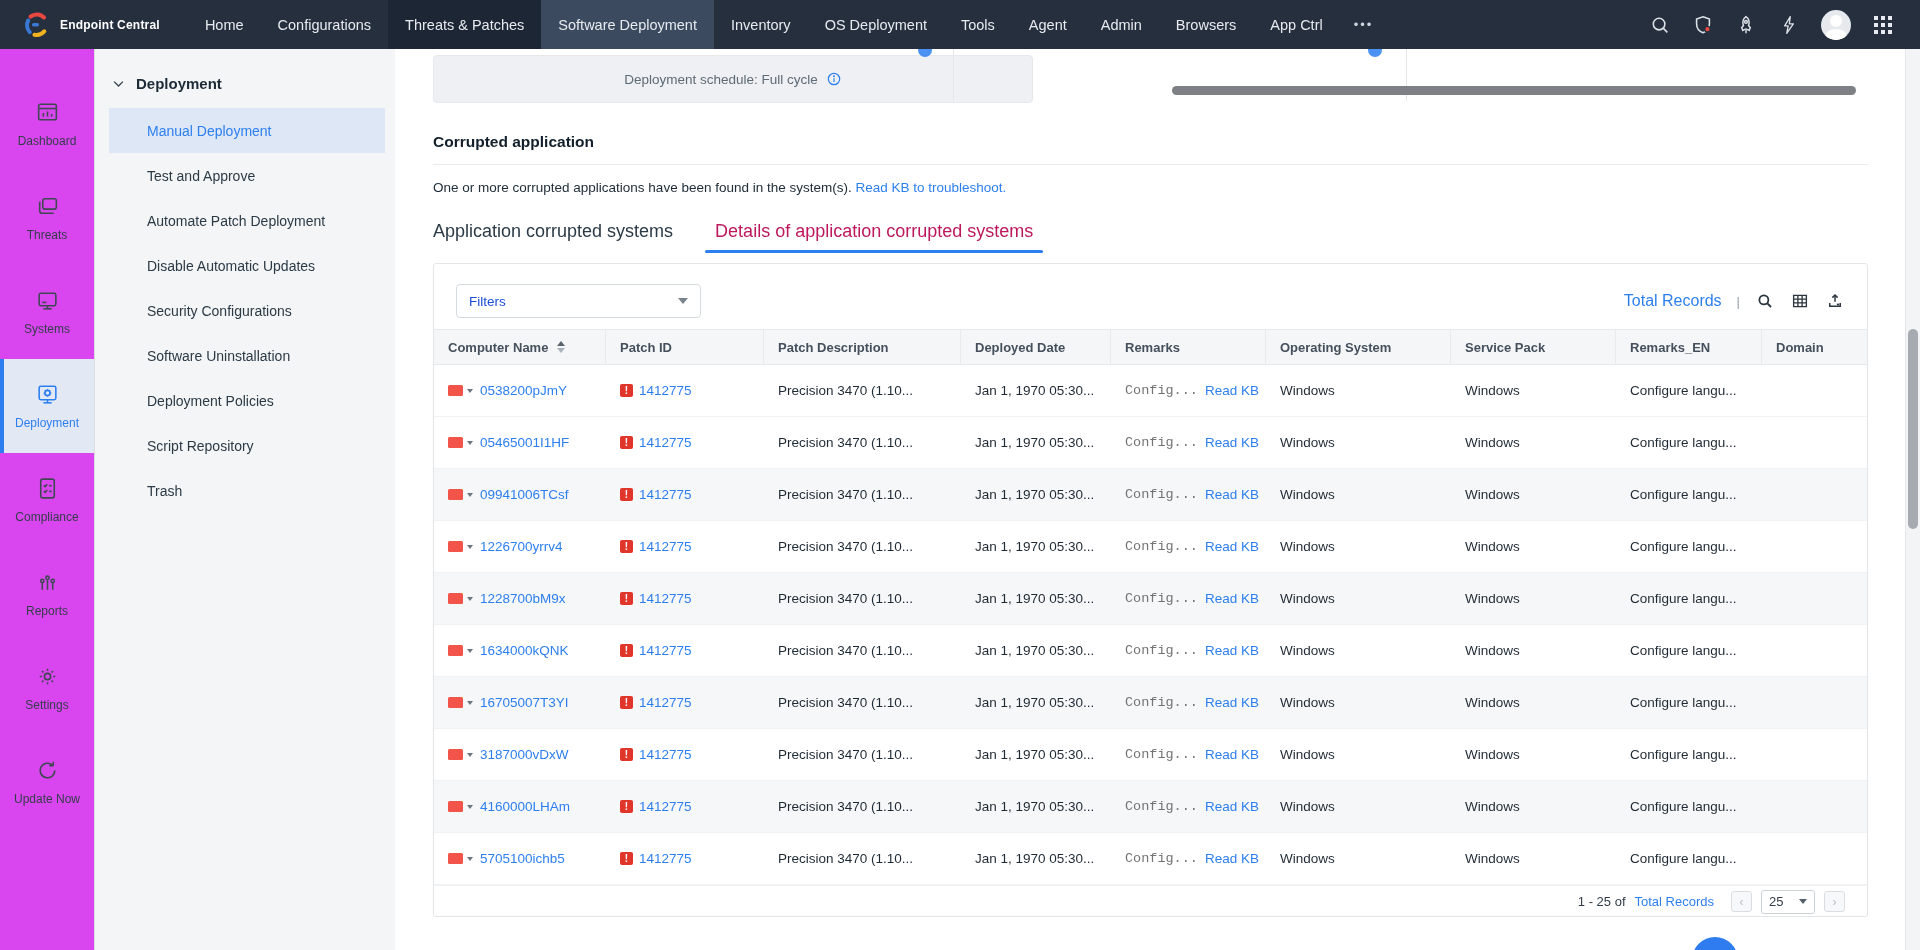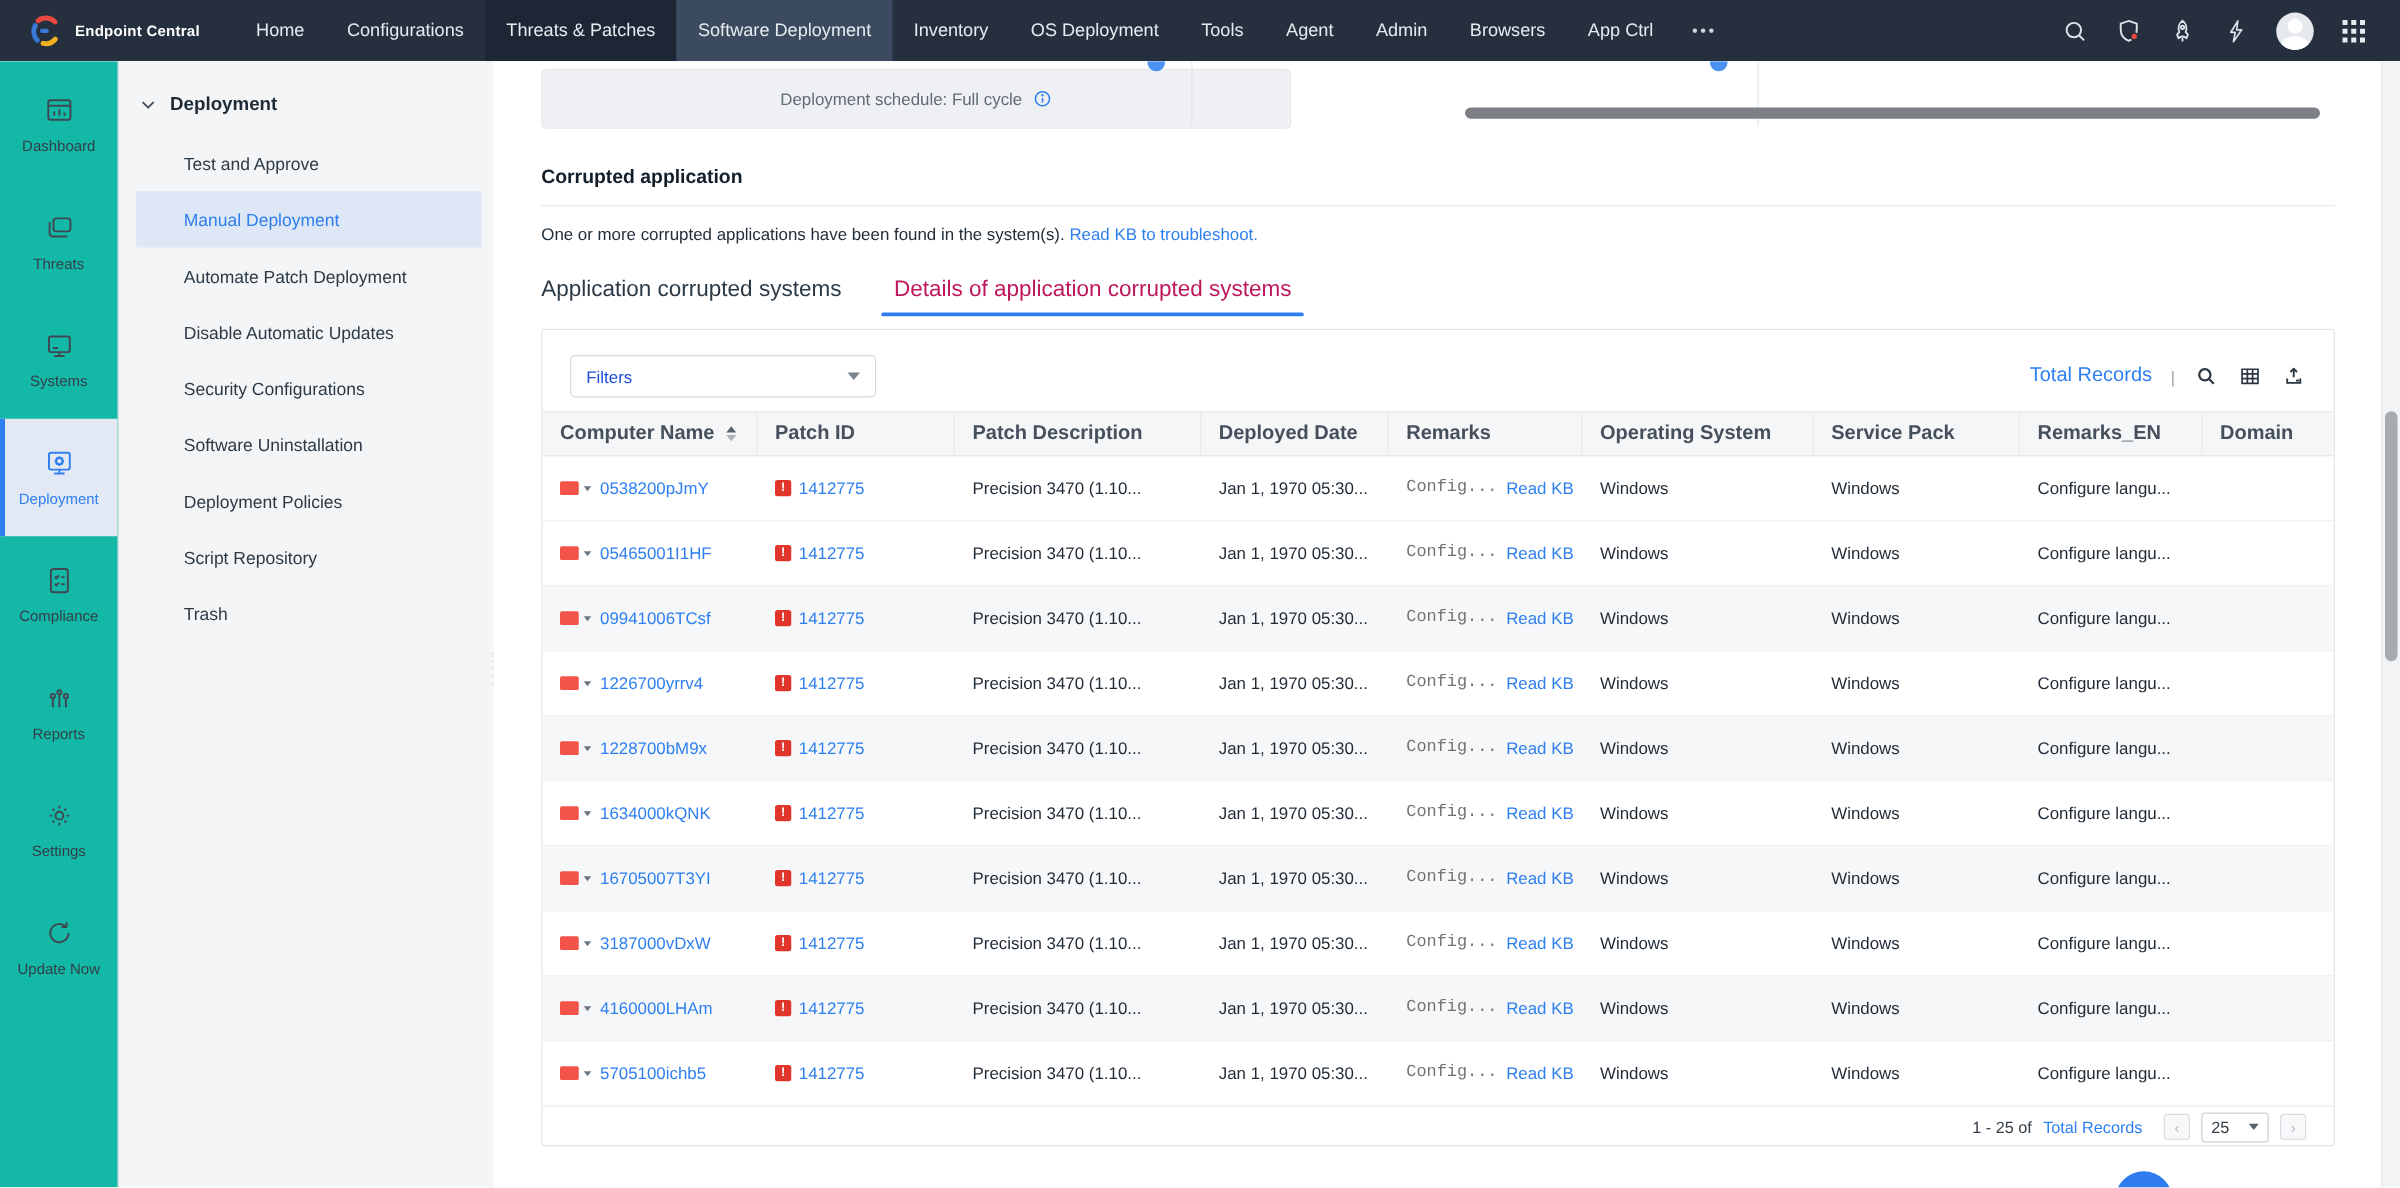--- a/index.html
+++ b/index.html
@@ -19,21 +19,21 @@
   .nav-right { margin-left:auto; display:flex; align-items:center; gap:21px; padding-right:26px; }
   .nav-icon { width:22px; height:22px; display:flex; align-items:center; justify-content:center; cursor:pointer; position:relative;}
   .avatar { width:30px; height:30px; border-radius:50%; background:#e6e9ed; position:relative; overflow:hidden; cursor:pointer;}
   .avatar .head { position:absolute; left:9px; top:5px; width:12px; height:12px; border-radius:50%; background:#fff; }
   .avatar .torso { position:absolute; left:4px; top:19px; width:22px; height:14px; border-radius:50%; background:#fff; }
 
   
   .shell { display:flex; height:901px; position:relative; overflow:hidden; background:#fff; }
 
   
-  .rail { width:95px; background:#14b8a6; border-right:1px solid #dcdfe2; padding-top:4px; flex:none; }
+  .rail { width:95px; background:#d946ef; border-right:1px solid #dcdfe2; padding-top:28px; flex:none; }
   .rail-item { height:94px; display:flex; flex-direction:column; align-items:center; justify-content:center;
     gap:9px; cursor:pointer; color:#3f4852; position:relative; }
   .rail-item .rail-label { font-size:12px; color:#333e49; }
   .rail-item.active { background:#e3e9f4; }
   .rail-item.active::before { content:""; position:absolute; left:0; top:0; bottom:0; width:4px; background:#2d7ff0; }
   .rail-item.active .rail-label { color:#2d7ff0; }
   .rail-item.active svg { stroke:#2d7ff0; }
   .rail-item svg { stroke:#3f4852; }
 
   
@@ -77,21 +77,21 @@
   .filters { width:245px; height:34px; border:1px solid #d5dade; border-radius:4px; display:flex;
     align-items:center; justify-content:space-between; padding:0 12px; font-size:13.5px; color:#1d4ed8; cursor:pointer; background:#fff;}
   .caret-down { width:0; height:0; border-left:5px solid transparent; border-right:5px solid transparent;
     border-top:6px solid #79838d; }
   .toolbar-right { display:flex; align-items:center; gap:15px; }
   .toolbar-right .pipe { color:#97a0a8; font-size:13px; }
   .tool-icon { width:20px; height:20px; display:flex; align-items:center; justify-content:center; cursor:pointer; color:#2b3640;}
 
   .thead { display:flex; margin-top:11px; background:#f5f6f8; border-top:1px solid #e6e8ea;
     border-bottom:1px solid #e6e8ea; height:36px; }
-  .th { display:flex; align-items:center; padding-left:14px; font-size:16px; font-weight:bold;
+  .th { display:flex; align-items:center; padding-left:14px; font-size:13px; font-weight:bold;
     color:#45505c; border-right:1px solid #e8eaec; white-space:nowrap; overflow:hidden; }
   .th:last-child { border-right:none; }
   .sort { display:flex; flex-direction:column; gap:2px; margin-left:9px; cursor:pointer; }
   .sort i { display:block; width:0; height:0; border-left:4px solid transparent; border-right:4px solid transparent; }
   .sort .up { border-bottom:5px solid #59646e; }
   .sort .dn { border-top:5px solid #aab2ba; }
 
   .c0{width:172px;} .c1{width:158px;} .c2{width:197px;} .c3{width:150px;} .c4{width:155px;}
   .c5{width:185px;} .c6{width:165px;} .c7{width:146px;} .c8{flex:1;}
 
@@ -272,22 +272,22 @@
     </div>
   </aside>
 
   <aside class="submenu">
     <div class="submenu-header">
       <svg width="15" height="15" viewBox="0 0 24 24" fill="none" stroke="#3c4650" stroke-width="2.2">
         <polyline points="5 9 12 16 19 9"></polyline>
       </svg>
       <span>Deployment</span>
     </div>
+    <div class="submenu-item active">Manual Deployment</div>
     <div class="submenu-item">Test and Approve</div>
-    <div class="submenu-item active">Manual Deployment</div>
     <div class="submenu-item">Automate Patch Deployment</div>
     <div class="submenu-item">Disable Automatic Updates</div>
     <div class="submenu-item">Security Configurations</div>
     <div class="submenu-item">Software Uninstallation</div>
     <div class="submenu-item">Deployment Policies</div>
     <div class="submenu-item">Script Repository</div>
     <div class="submenu-item">Trash</div>
   </aside>
 
   <div class="gripper"></div>

